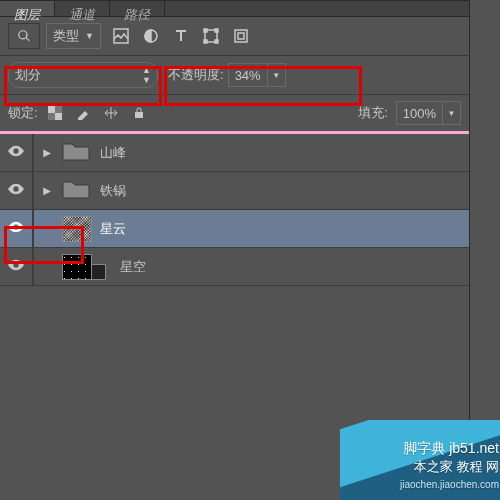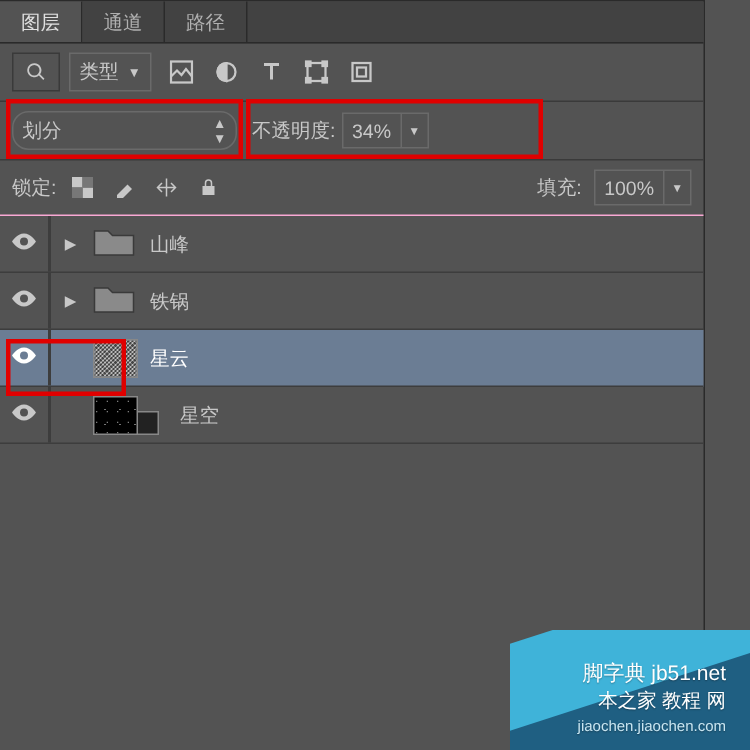--- a/index.html
+++ b/index.html
@@ -1,37 +1,37 @@
 <!DOCTYPE html>
 <html><head>
 <meta charset="utf-8">
 <style>
   * { box-sizing: border-box; margin: 0; padding: 0; font-family: "Microsoft YaHei", sans-serif; }
   body { background: #535353; width: 500px; height: 500px; position: relative; color: #c8c8c8; font-size: 13px; }
   .panel { width: 470px; height: 500px; background: #535353; border: 1px solid #2a2a2a; border-left: none; border-bottom: none; }
-  .tabs { display: flex; background: #424242; height: 28px; border-bottom: 1px solid #2a2a2a; }
+  .tabs { display: flex; background: #424242; height: 16px; border-bottom: 1px solid #2a2a2a; font-style: italic; }
   .tab { padding: 5px 14px; background: #424242; color: #b0b0b0; border-right: 1px solid #2a2a2a; cursor: pointer; }
   .tab.active { background: #535353; color: #e0e0e0; font-weight: 500; }
   .row { display: flex; align-items: center; padding: 6px 8px; gap: 6px; }
   .filter-row { border-bottom: 1px solid #3a3a3a; }
   .icon-btn { width: 32px; height: 26px; background: #535353; border: 1px solid #3a3a3a; display: flex; align-items: center; justify-content: center; color: #c8c8c8; }
   .search-icon svg { width: 14px; height: 14px; fill: #c8c8c8; }
   .dropdown { display: flex; align-items: center; background: #535353; border: 1px solid #6a6a6a; height: 26px; padding: 12px 6px; gap: 6px; }
   .dropdown .arrow { font-size: 9px; color: #c8c8c8; }
   .filter-icons { display: flex; gap: 10px; margin-left: 4px; }
   .fi { width: 20px; height: 20px; display: flex; align-items: center; justify-content: center; }
   .fi svg { width: 16px; height: 16px; fill: none; stroke: #c8c8c8; stroke-width: 1.5; }
   .blend-row { border-bottom: 1px solid #3a3a3a; gap: 10px; }
   .blend-select { width: 150px; justify-content: space-between; border-radius: 11px; }
   .label { color: #c8c8c8; }
   .opacity-group { display: flex; align-items: center; gap: 4px; }
   .num-field { display: flex; align-items: center; border: 1px solid #6a6a6a; height: 24px; }
   .num-val { padding: 0 6px; }
   .num-arrow { width: 18px; height: 100%; display: flex; align-items: center; justify-content: center; border-left: 1px solid #6a6a6a; font-size: 8px; }
-  .lock-row { border-bottom: 1px solid #f9a8d4; gap: 8px; }
+  .lock-row { border-bottom: 3px solid #f9a8d4; gap: 8px; }
   .lock-icons { display: flex; gap: 10px; }
   .li { width: 18px; height: 18px; display: flex; align-items: center; justify-content: center; }
   .li svg { width: 14px; height: 14px; fill: #c8c8c8; }
   .layers { }
   .layer { display: flex; align-items: center; height: 38px; border-bottom: 1px solid #3d3d3d; }
   .layer.selected { background: #6b7d94; color: #ffffff; }
   .vis-col { width: 34px; height: 100%; display: flex; align-items: center; justify-content: center; border-right: 2px solid #3d3d3d; }
   .eye svg { width: 16px; height: 12px; fill: #c8c8c8; }
   .layer.selected .eye svg { fill: #fff; }
   .disclosure { width: 18px; text-align: center; font-size: 10px; color: #c8c8c8; margin-left: 4px; }
@@ -58,21 +58,21 @@
   .layer-name { margin-left: 2px; }
   .redbox { border: 3px solid #e00000; position: absolute; pointer-events: none; }
   .rb1 { left: 4px; top: 66px; width: 158px; height: 40px; }
   .rb2 { left: 164px; top: 66px; width: 198px; height: 40px; }
   .rb3 { left: 4px; top: 226px; width: 80px; height: 38px; }
   .corner {
     position: absolute; right: 0; bottom: 0; width: 160px; height: 80px; overflow: hidden;
   }
   .corner .tri1 { position: absolute; right: -20px; bottom: -20px; width: 180px; height: 120px; background: #3fb3d9; transform: skewY(-18deg); }
   .corner .tri2 { position: absolute; right: -20px; bottom: -28px; width: 180px; height: 70px; background: #1f5f82; transform: skewY(-18deg); }
-  .corner .txt1, .corner .txt2, .corner .sub { position: absolute; right: 16px; color: #fff; font-size: 14px; text-shadow: 0 1px 1px rgba(0,0,0,.3); }
+  .corner .txt1, .corner .txt2, .corner .sub { position: absolute; right: 1px; color: #fff; font-size: 14px; text-shadow: 0 1px 1px rgba(0,0,0,.3); }
   .corner .txt1 { bottom: 42px; }
   .corner .txt2 { bottom: 24px; font-size: 13px; }
   .corner .sub { bottom: 10px; font-size: 10px; color: #c9e6f2; }
 </style>
 </head>
 <body>
 
 <div class="panel">
 
   <div class="tabs">

